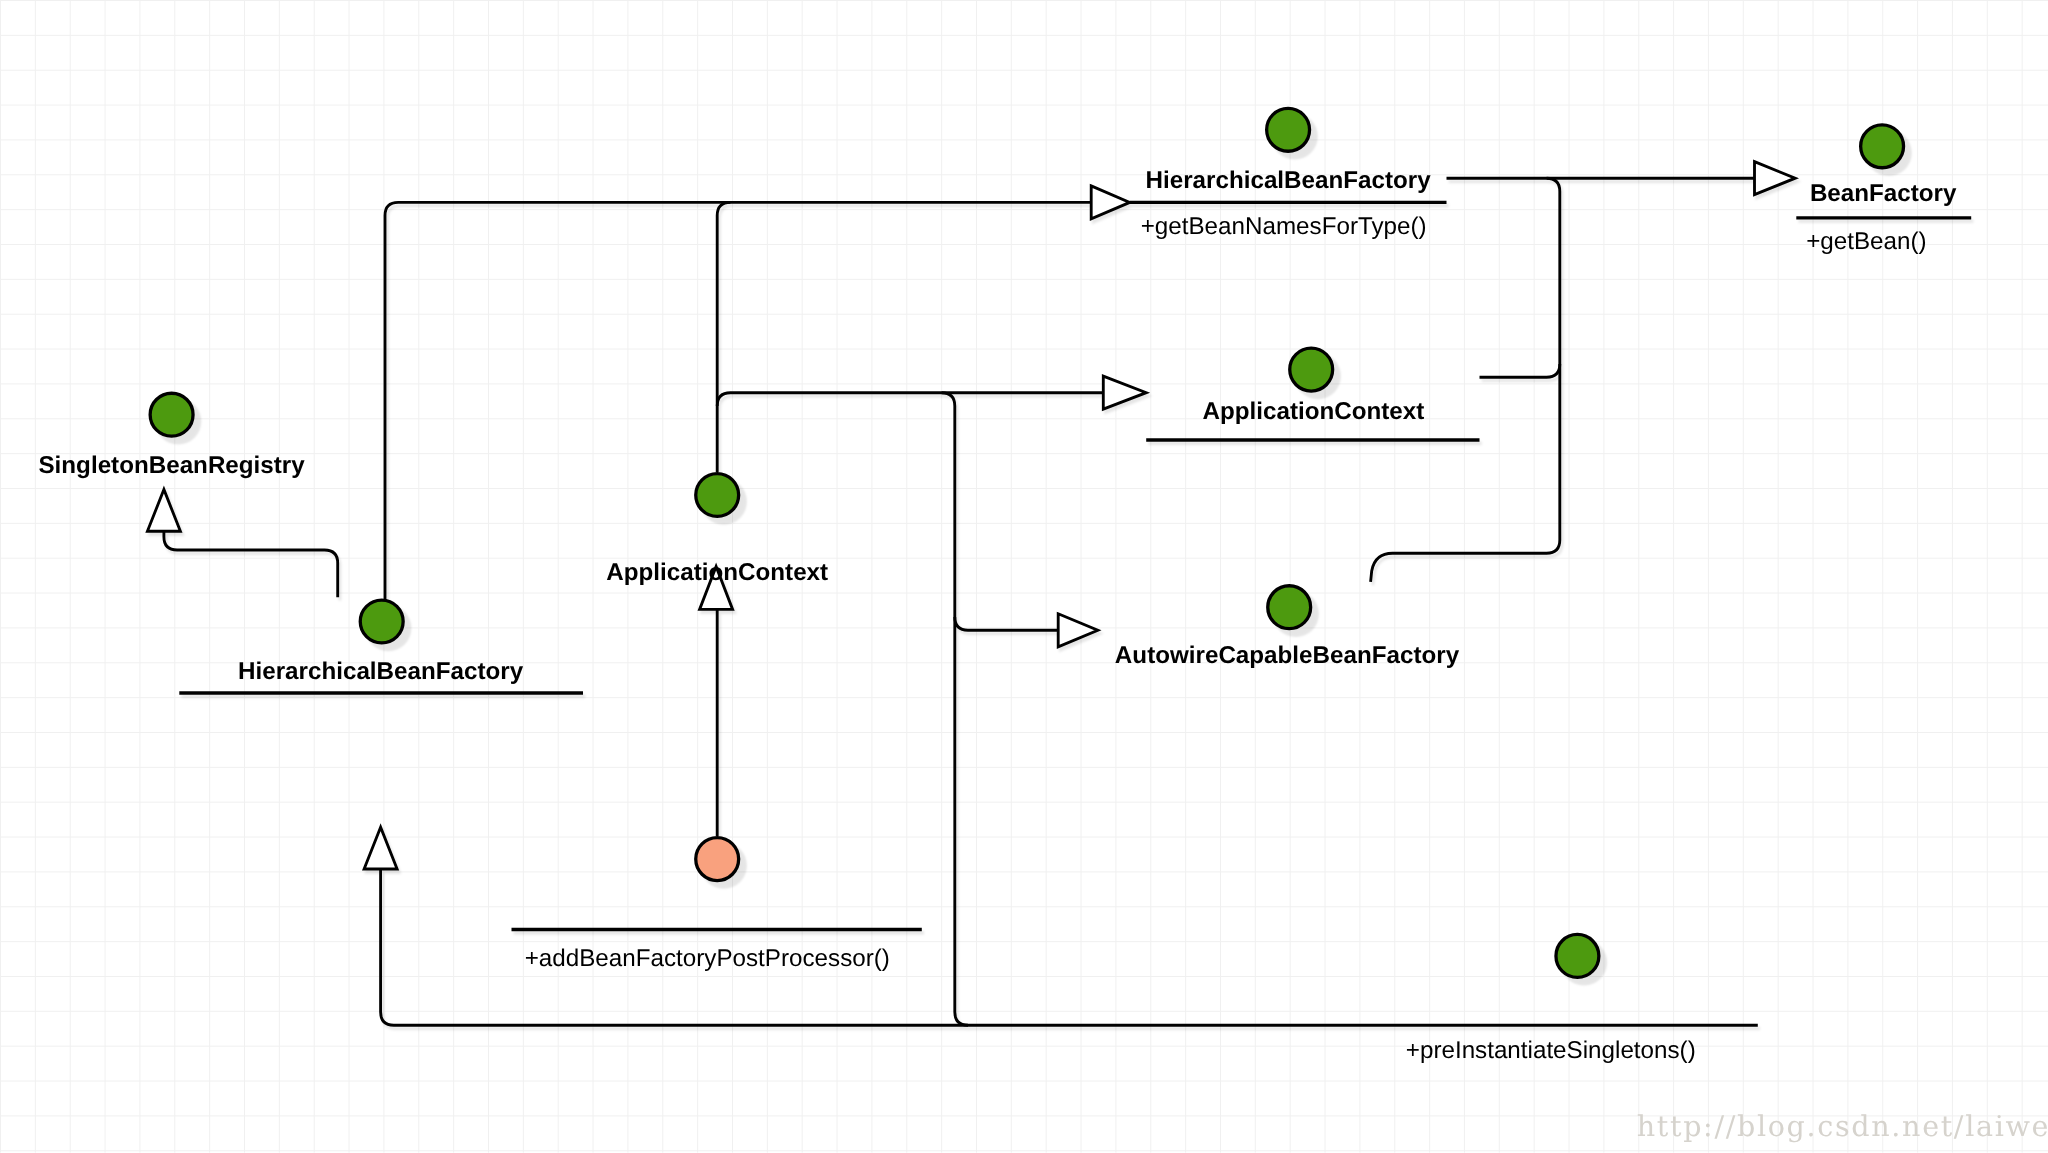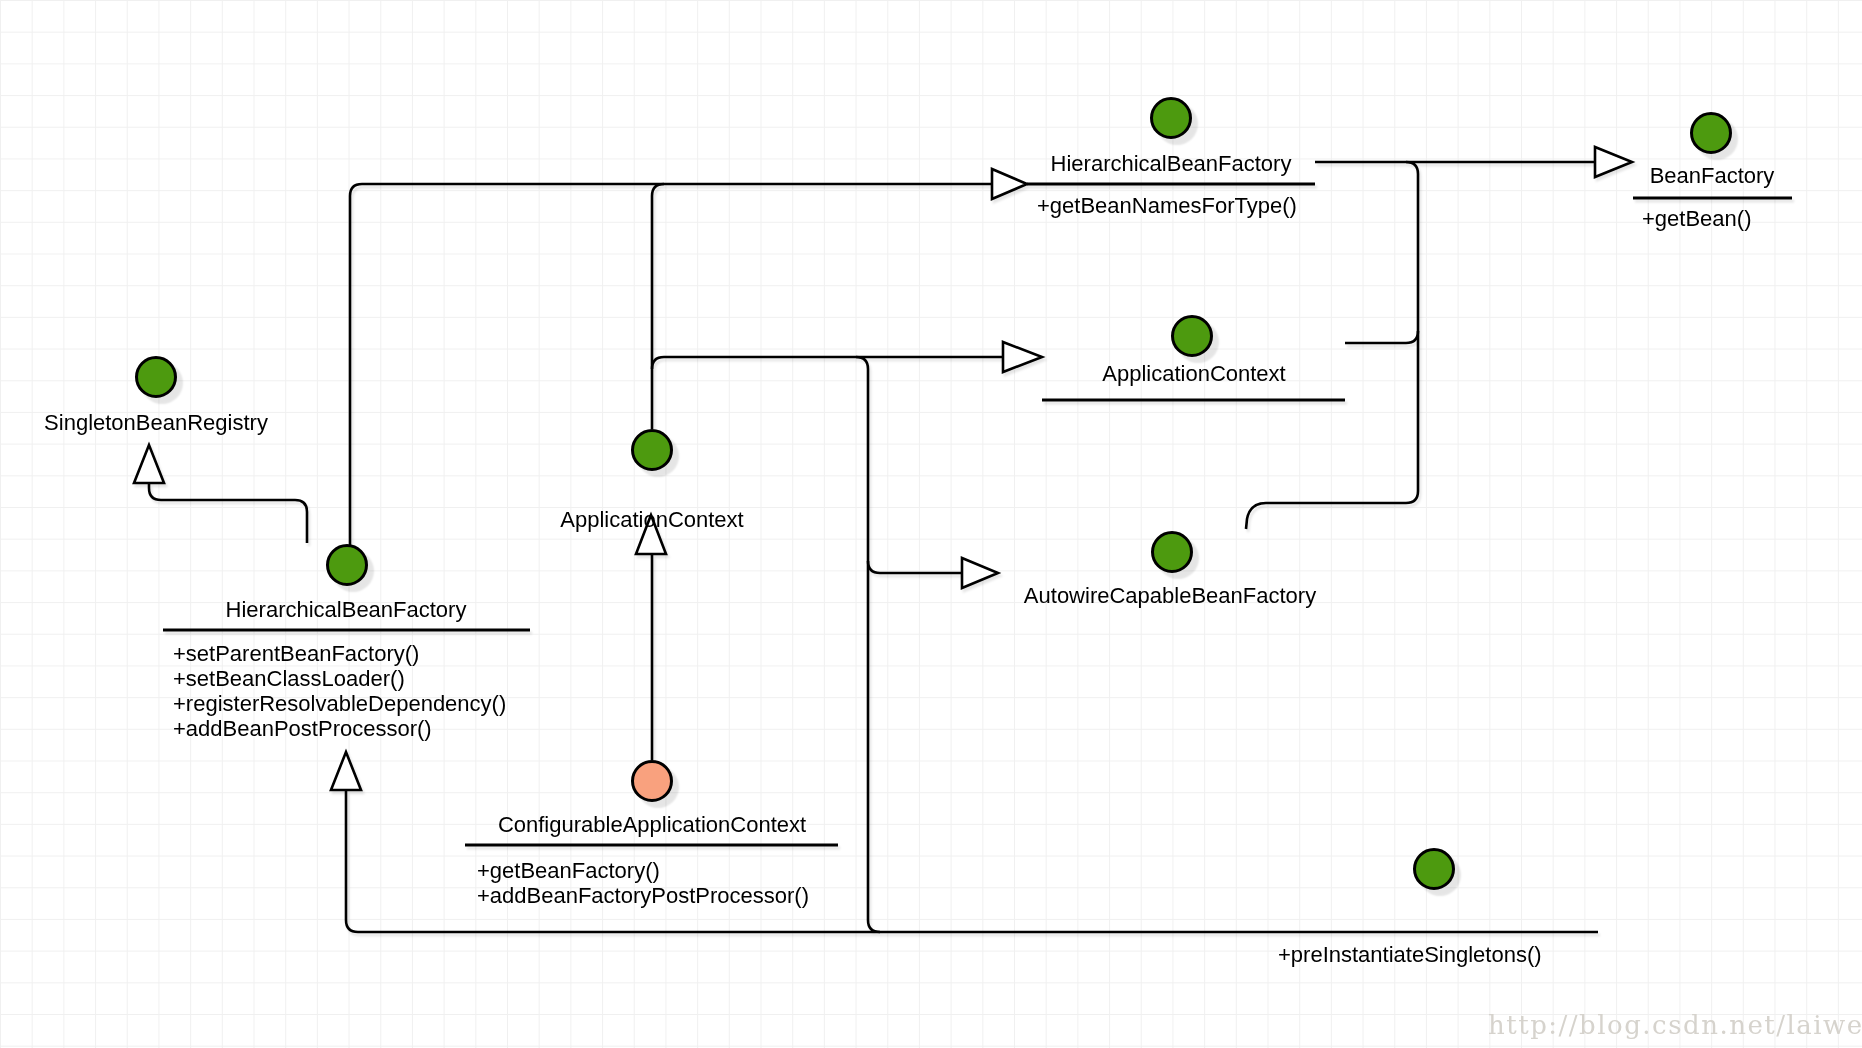--- a/index.html
+++ b/index.html
@@ -23,21 +23,21 @@
     position:absolute;z-index:3;
     width:42px;height:42px;border-radius:50%;
     border:3px solid #000;box-sizing:border-box;
     box-shadow:6px 6px 2px rgba(0,0,0,0.10);
   }
   .lollipop.green{background:var(--green);}
   .lollipop.pink{background:var(--pink);}
   .title{
     position:absolute;z-index:4;
     transform:translateX(-50%);
-    font-size:22px;font-weight:normal;color:#000;white-space:nowrap;line-height:24px;
+    font-size:22px;font-weight:bold;color:#000;white-space:nowrap;line-height:24px;
   }
   .methods{
     position:absolute;z-index:4;
     font-size:22px;color:#000;white-space:nowrap;line-height:25px;
   }
   .watermark{
     position:absolute;z-index:5;
     font-family:"DejaVu Serif", serif;
     font-size:26px;letter-spacing:1.5px;
     color:var(--wm);white-space:nowrap;
@@ -83,34 +83,26 @@
   <span class="lollipop pink" style="left:631px;top:760px"></span>
   <span class="lollipop green" style="left:1150px;top:97px"></span>
   <span class="lollipop green" style="left:1171px;top:315px"></span>
   <span class="lollipop green" style="left:1690px;top:112px"></span>
   <span class="lollipop green" style="left:1151px;top:531px"></span>
   <span class="lollipop green" style="left:1413px;top:848px"></span>
 
   <div class="title" style="left:156px;top:411px">SingletonBeanRegistry</div>
   <div class="title" style="left:346px;top:598px">HierarchicalBeanFactory</div>
   <div class="title" style="left:652px;top:508px">ApplicationContext</div>
-  <div class="title" style="left:652px;top:813px">ConfigurableApplicationContext</div>
   <div class="title" style="left:1171px;top:152px">HierarchicalBeanFactory</div>
   <div class="title" style="left:1194px;top:362px">ApplicationContext</div>
   <div class="title" style="left:1712px;top:164px">BeanFactory</div>
   <div class="title" style="left:1170px;top:584px">AutowireCapableBeanFactory</div>
 
-  <div class="methods" style="left:173px;top:641px">
-    <div>+setParentBeanFactory()</div>
-    <div>+setBeanClassLoader()</div>
-    <div>+registerResolvableDependency()</div>
-    <div>+addBeanPostProcessor()</div>
-  </div>
   <div class="methods" style="left:477px;top:858px">
-    <div>+getBeanFactory()</div>
     <div>+addBeanFactoryPostProcessor()</div>
   </div>
   <div class="methods" style="left:1037px;top:193px">
     <div>+getBeanNamesForType()</div>
   </div>
   <div class="methods" style="left:1642px;top:206px">
     <div>+getBean()</div>
   </div>
   <div class="methods" style="left:1278px;top:942px">
     <div>+preInstantiateSingletons()</div>

